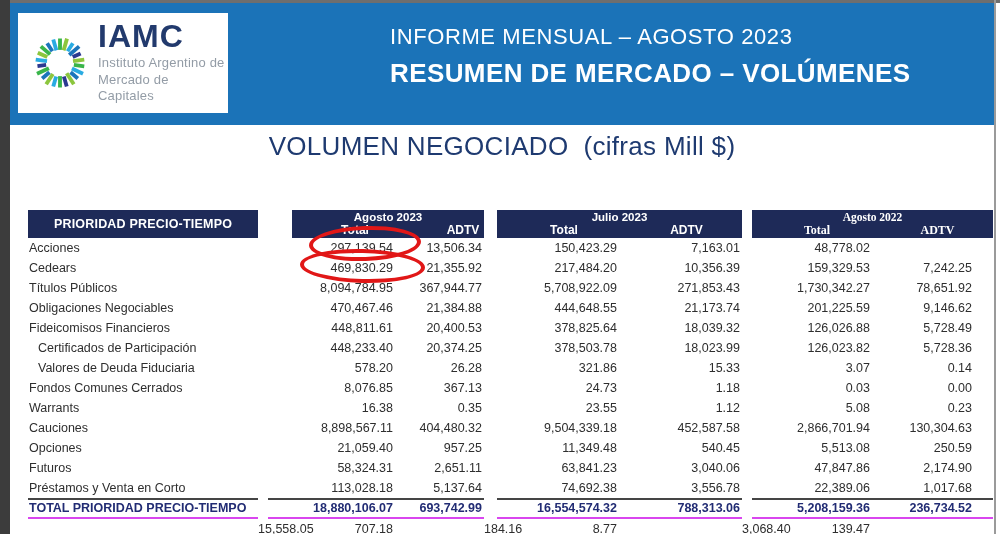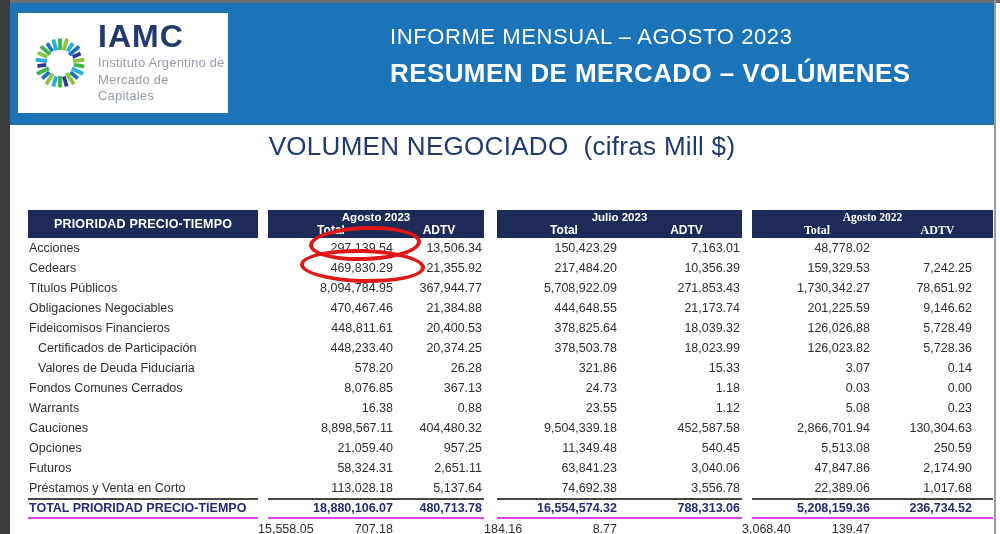--- a/index.html
+++ b/index.html
@@ -25,21 +25,21 @@
   
   .doc-title{position:absolute;left:10px;top:131px;width:984px;text-align:center;font-size:26px;color:#1e3a70;letter-spacing:0.3px;white-space:pre;}
 
   
   .table{position:absolute;left:28px;top:210px;width:965px;}
   .grid{display:grid;grid-template-columns:230px 10px 126px 90px 13px 134px 111px 10px 130px 111px;}
   .thead{height:28px;}
   .box{background:#1e2a58;color:#ffffff;box-sizing:border-box;}
   .label-box{grid-column:1/2;display:flex;align-items:center;justify-content:center;font-weight:bold;font-size:12.5px;letter-spacing:0.2px;}
   .group-box{padding-top:1px;}
-  .gb1{grid-column:3/5;}
+  .gb1{grid-column:3/5;margin-left:24px;}
   .gb2{grid-column:6/8;}
   .gb3{grid-column:9/11;font-family:Liberation Serif, serif;}
   .group-title{text-align:center;font-size:11.5px;font-weight:bold;line-height:13px;}
   .group-cols{display:grid;font-size:12px;font-weight:bold;line-height:13px;}
   .gb1 .group-cols{grid-template-columns:126px 90px;}
   .gb2 .group-cols{grid-template-columns:134px 111px;}
   .gb3 .group-cols{grid-template-columns:130px 111px;}
   .group-cols span{text-align:center;}
 
   
@@ -233,21 +233,21 @@
           <div class="c num">24.73</div>
           <div class="c num">1.18</div>
           <div class="c gap"></div>
           <div class="c num">0.03</div>
           <div class="c num">0.00</div>
         </div>
         <div class="grid trow">
           <div class="c label">Warrants</div>
           <div class="c gap"></div>
           <div class="c num">16.38</div>
-          <div class="c num">0.88</div>
+          <div class="c num">0.35</div>
           <div class="c gap"></div>
           <div class="c num">23.55</div>
           <div class="c num">1.12</div>
           <div class="c gap"></div>
           <div class="c num">5.08</div>
           <div class="c num">0.23</div>
         </div>
         <div class="grid trow">
           <div class="c label">Cauciones</div>
           <div class="c gap"></div>
@@ -293,21 +293,21 @@
           <div class="c num">74,692.38</div>
           <div class="c num">3,556.78</div>
           <div class="c gap"></div>
           <div class="c num">22,389.06</div>
           <div class="c num">1,017.68</div>
         </div>
         <div class="grid trow total">
           <div class="c label">TOTAL PRIORIDAD PRECIO-TIEMPO</div>
           <div class="c gap"></div>
           <div class="c num">18,880,106.07</div>
-          <div class="c num">480,713.78</div>
+          <div class="c num">693,742.99</div>
           <div class="c gap"></div>
           <div class="c num">16,554,574.32</div>
           <div class="c num">788,313.06</div>
           <div class="c gap"></div>
           <div class="c num">5,208,159.36</div>
           <div class="c num">236,734.52</div>
         </div>
         <div class="grid trow">
           <div class="c gap"></div>
           <div class="c num">15,558.05</div>

